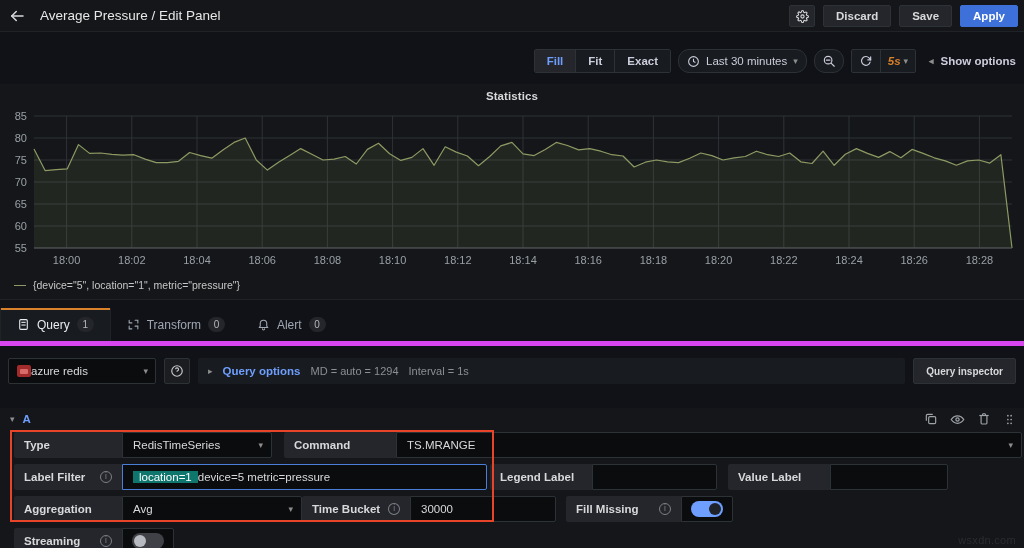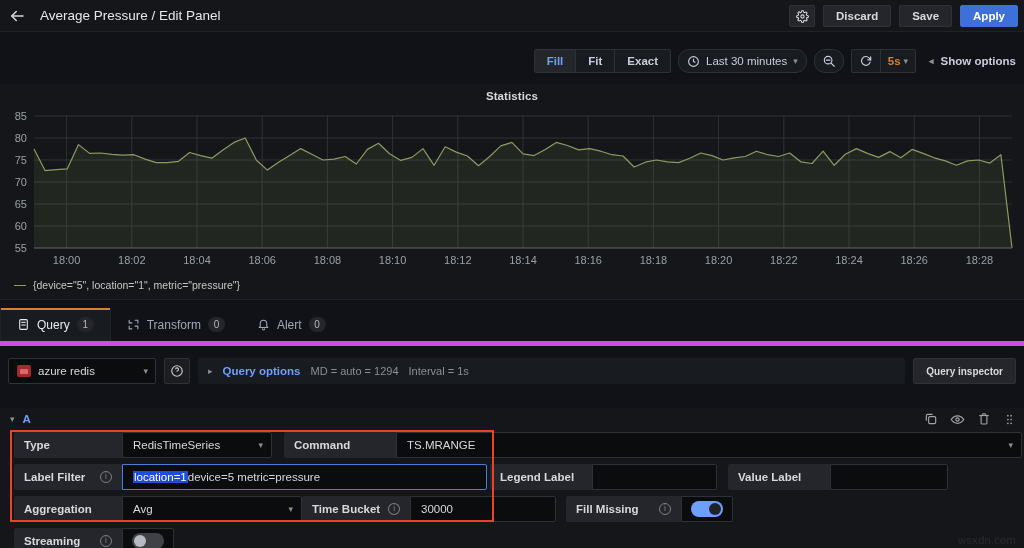--- a/index.html
+++ b/index.html
@@ -66,21 +66,21 @@
   .pill.sq { padding: 0 7px; }
   .refresh-group {
     height: 24px; display: flex; align-items: center; border: 1px solid #2c3235;
     border-radius: 2px; background: #181b1f; overflow: hidden;
   }
   .refresh-group .rg-item {
     display: flex; align-items: center; gap: 3px; padding: 0 7px; height: 100%;
     cursor: pointer; font-size: 11.5px;
   }
   .refresh-group .rg-sep { width: 1px; height: 100%; background: #2c3235; }
-  .rate { color: #d9822b; font-weight: bold; font-size: 11.5px; }
+  .rate { color: #d9822b; font-weight: bold; font-size: 11.5px; font-style: italic; }
   .show-options {
     display: flex; align-items: center; gap: 7px; font-size: 11.5px;
     color: #ccccdc; cursor: pointer; padding-left: 6px; font-weight: bold;
     white-space: nowrap;
   }
   .chev { font-size: 9px; color: #8e8e8e; }
 
   
   .graph-panel {
     position: absolute; left: 0; top: 84px; width: 1024px; height: 216px;
@@ -120,21 +120,21 @@
     font-size: 10px; color: #b5b8bd; padding: 0 5px;
   }
 
   
   .ds-row {
     position: absolute; left: 0; top: 354px; width: 1024px; height: 34px;
     display: flex; align-items: center; padding: 0 8px; gap: 8px;
   }
   .ds-picker {
     width: 148px; height: 26px; background: #0b0c0e; border: 1px solid #2c3235;
-    border-radius: 2px; display: flex; align-items: center; gap: 7px; padding: 0 8px;
+    border-radius: 2px; display: flex; align-items: center; padding: 0 8px;
     font-size: 11.5px; color: #d8d9da; cursor: pointer; position: relative;
   }
   .ds-logo {
     width: 14px; height: 12px; border-radius: 2px; background: #a32b2b;
     display: flex; align-items: center; justify-content: center; flex: none;
   }
   .ds-logo i { width: 8px; height: 5px; background: #d96b6b; border-radius: 1px; display: block; }
   .ds-picker .chev { position: absolute; right: 7px; }
   .round-icon-btn {
     width: 26px; height: 26px; background: #1b1d21; border: 1px solid #2c3235;
@@ -180,21 +180,21 @@
     padding: 0 10px; font-size: 11.5px; color: #d8d9da; font-weight: bold;
     border-radius: 2px 0 0 2px; gap: 8px; white-space: nowrap;
   }
   .fld {
     background: #0b0c0e; height: 26px; display: flex; align-items: center;
     padding: 0 10px; font-size: 11.5px; color: #d8d9da; border-radius: 0 2px 2px 0;
     position: relative; border: 1px solid #2c3235;
   }
   .fld.sel { border: 1px solid #4b7ed6; }
   .fld .chev { position: absolute; right: 8px; top: 50%; transform: translateY(-50%); }
-  .sel-text { background: #1d4ed8; color: #ffffff; padding: 0 1px; }
+  .sel-text { background: #0f766e; color: #ffffff; padding: 0 6px; }
   .info-i {
     width: 12px; height: 12px; border: 1px solid #7b8087; border-radius: 50%;
     display: inline-flex; align-items: center; justify-content: center;
     font-size: 8.5px; color: #7b8087; font-weight: normal; font-style: normal;
     line-height: 1;
   }
   .toggle {
     width: 32px; height: 16px; border-radius: 8px; background: #3f4146;
     position: relative; cursor: pointer; flex: none;
   }

